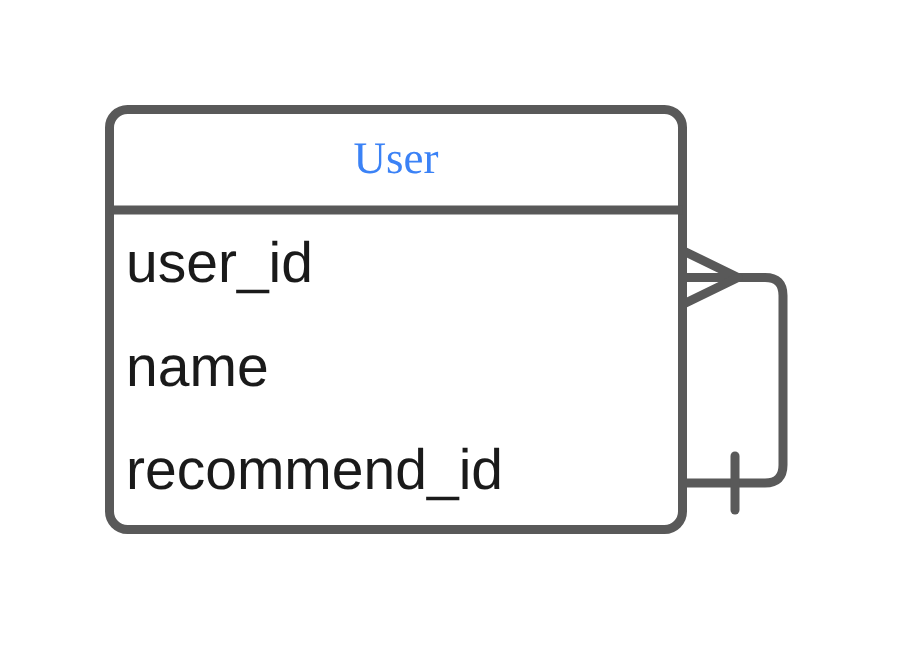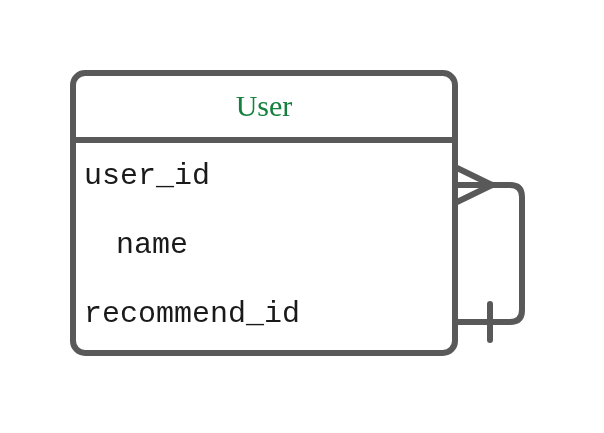--- a/index.html
+++ b/index.html
@@ -28,34 +28,34 @@
   }
   .entity-title {
     position: absolute;
     left: 73px;
     top: 86px;
     width: 382px;
     text-align: center;
     font-family: "Liberation Serif", serif;
     font-size: 30px;
     line-height: 40px;
-    color: #15803d;
+    color: #3b82f6;
     white-space: nowrap;
   }
   .attr-label {
     position: absolute;
     left: 84px;
-    font-family: Liberation Mono, monospace;
-    font-size: 30px;
+    font-family: Liberation Sans, sans-serif;
+    font-size: 38px;
     line-height: 36px;
     color: #1a1a1a;
     white-space: nowrap;
   }
   .attr-0 { top: 158px; }
-  .attr-1 { top: 227px; margin-left: 32px; }
+  .attr-1 { top: 227px; }
   .attr-2 { top: 296px; text-align: center; }
 </style>
 </head>
 <body>
 
 <div id="canvas">
 
   <svg id="diagram-svg" viewBox="0 0 604 433">
 
     <g>

